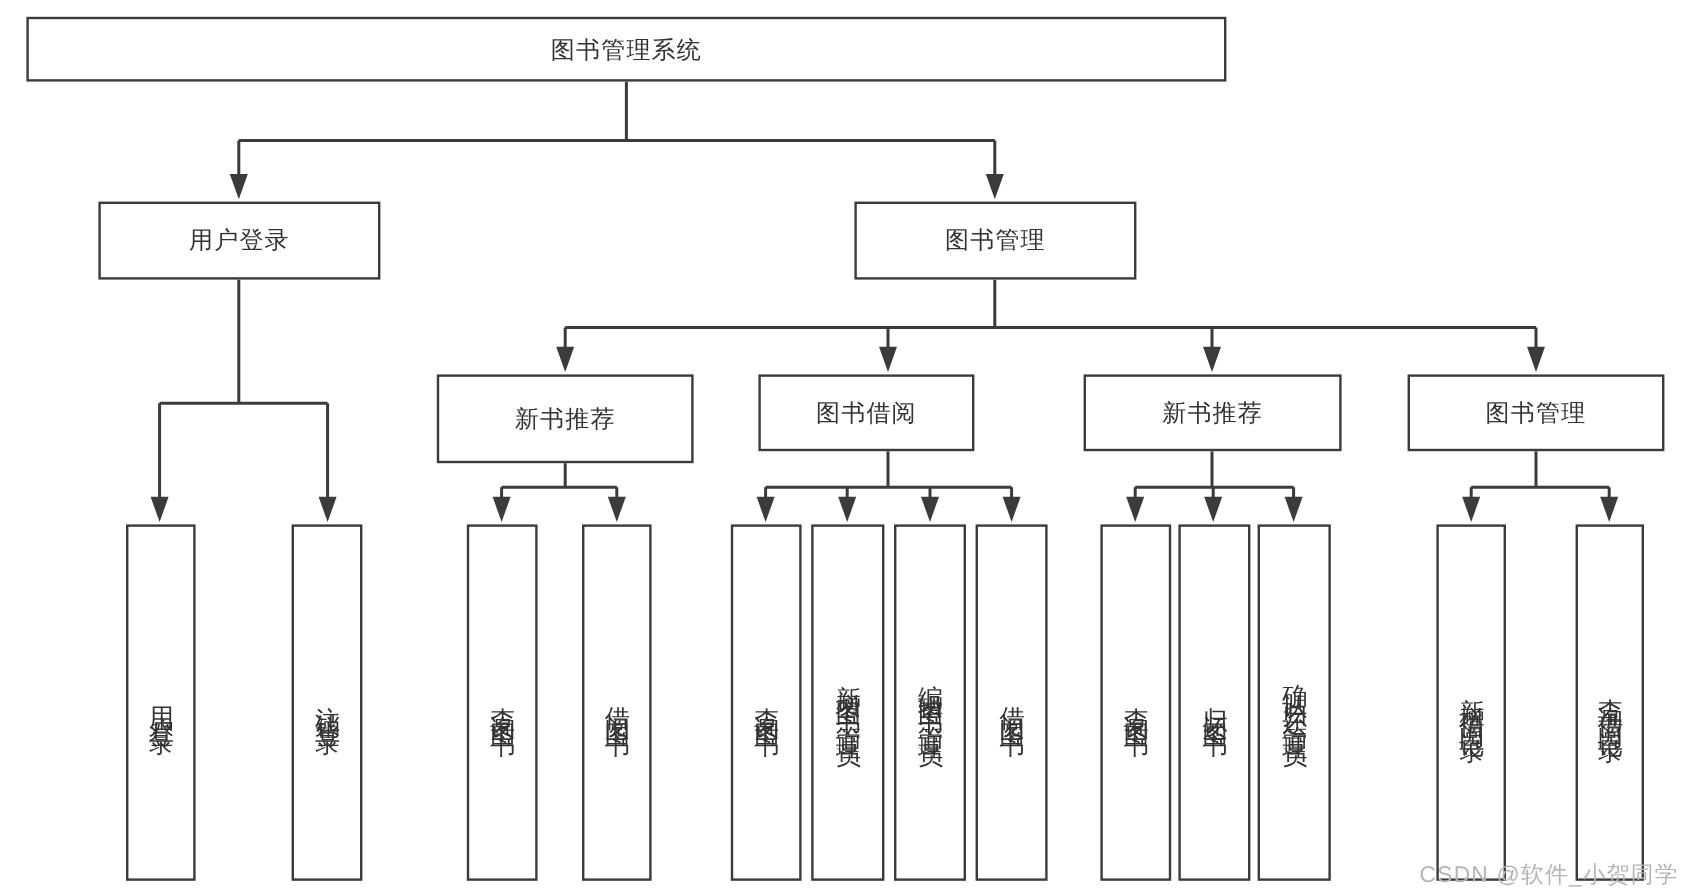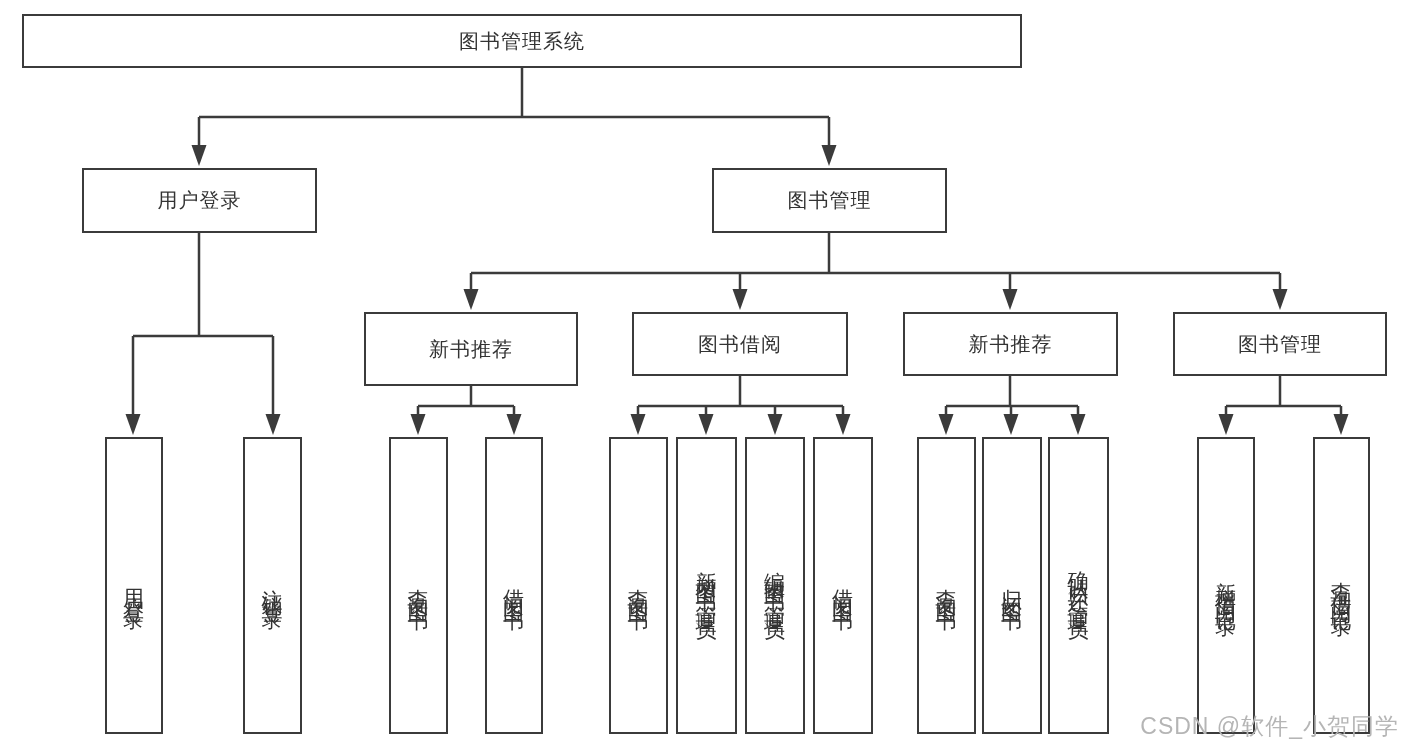--- a/index.html
+++ b/index.html
@@ -48,21 +48,21 @@
     text-orientation: mixed;
     font-size: 21px;
     line-height: 1;
     letter-spacing: 7px;
     white-space: nowrap;
   }
   .watermark {
     position: absolute;
     right: 6px;
     bottom: 5px;
-    font-size: 23px;
+    font-size: 19px;
     color: #b5b5b5;
     letter-spacing: 1px;
     white-space: nowrap;
   }
 </style>
 </head>
 <body>
 
 <div id="stage">
 
@@ -120,21 +120,21 @@
   <div class="node hnode" style="left:82px;top:168px;width:235px;height:65px">
     <span>用户登录</span>
   </div>
   <div class="node hnode" style="left:712px;top:168px;width:235px;height:65px">
     <span>图书管理</span>
   </div>
 
   <div class="node hnode" style="left:364px;top:312px;width:214px;height:74px">
     <span>新书推荐</span>
   </div>
-  <div class="node hnode" style="left:632px;top:312px;width:216px;height:64px">
+  <div class="node hnode" style="left:632px;top:312px;width:180px;height:64px">
     <span>图书借阅</span>
   </div>
   <div class="node hnode" style="left:903px;top:312px;width:215px;height:64px">
     <span>新书推荐</span>
   </div>
   <div class="node hnode" style="left:1173px;top:312px;width:214px;height:64px">
     <span>图书管理</span>
   </div>
 
   <div class="node leaf" style="left:105px;top:437px;width:58px;height:297px">

